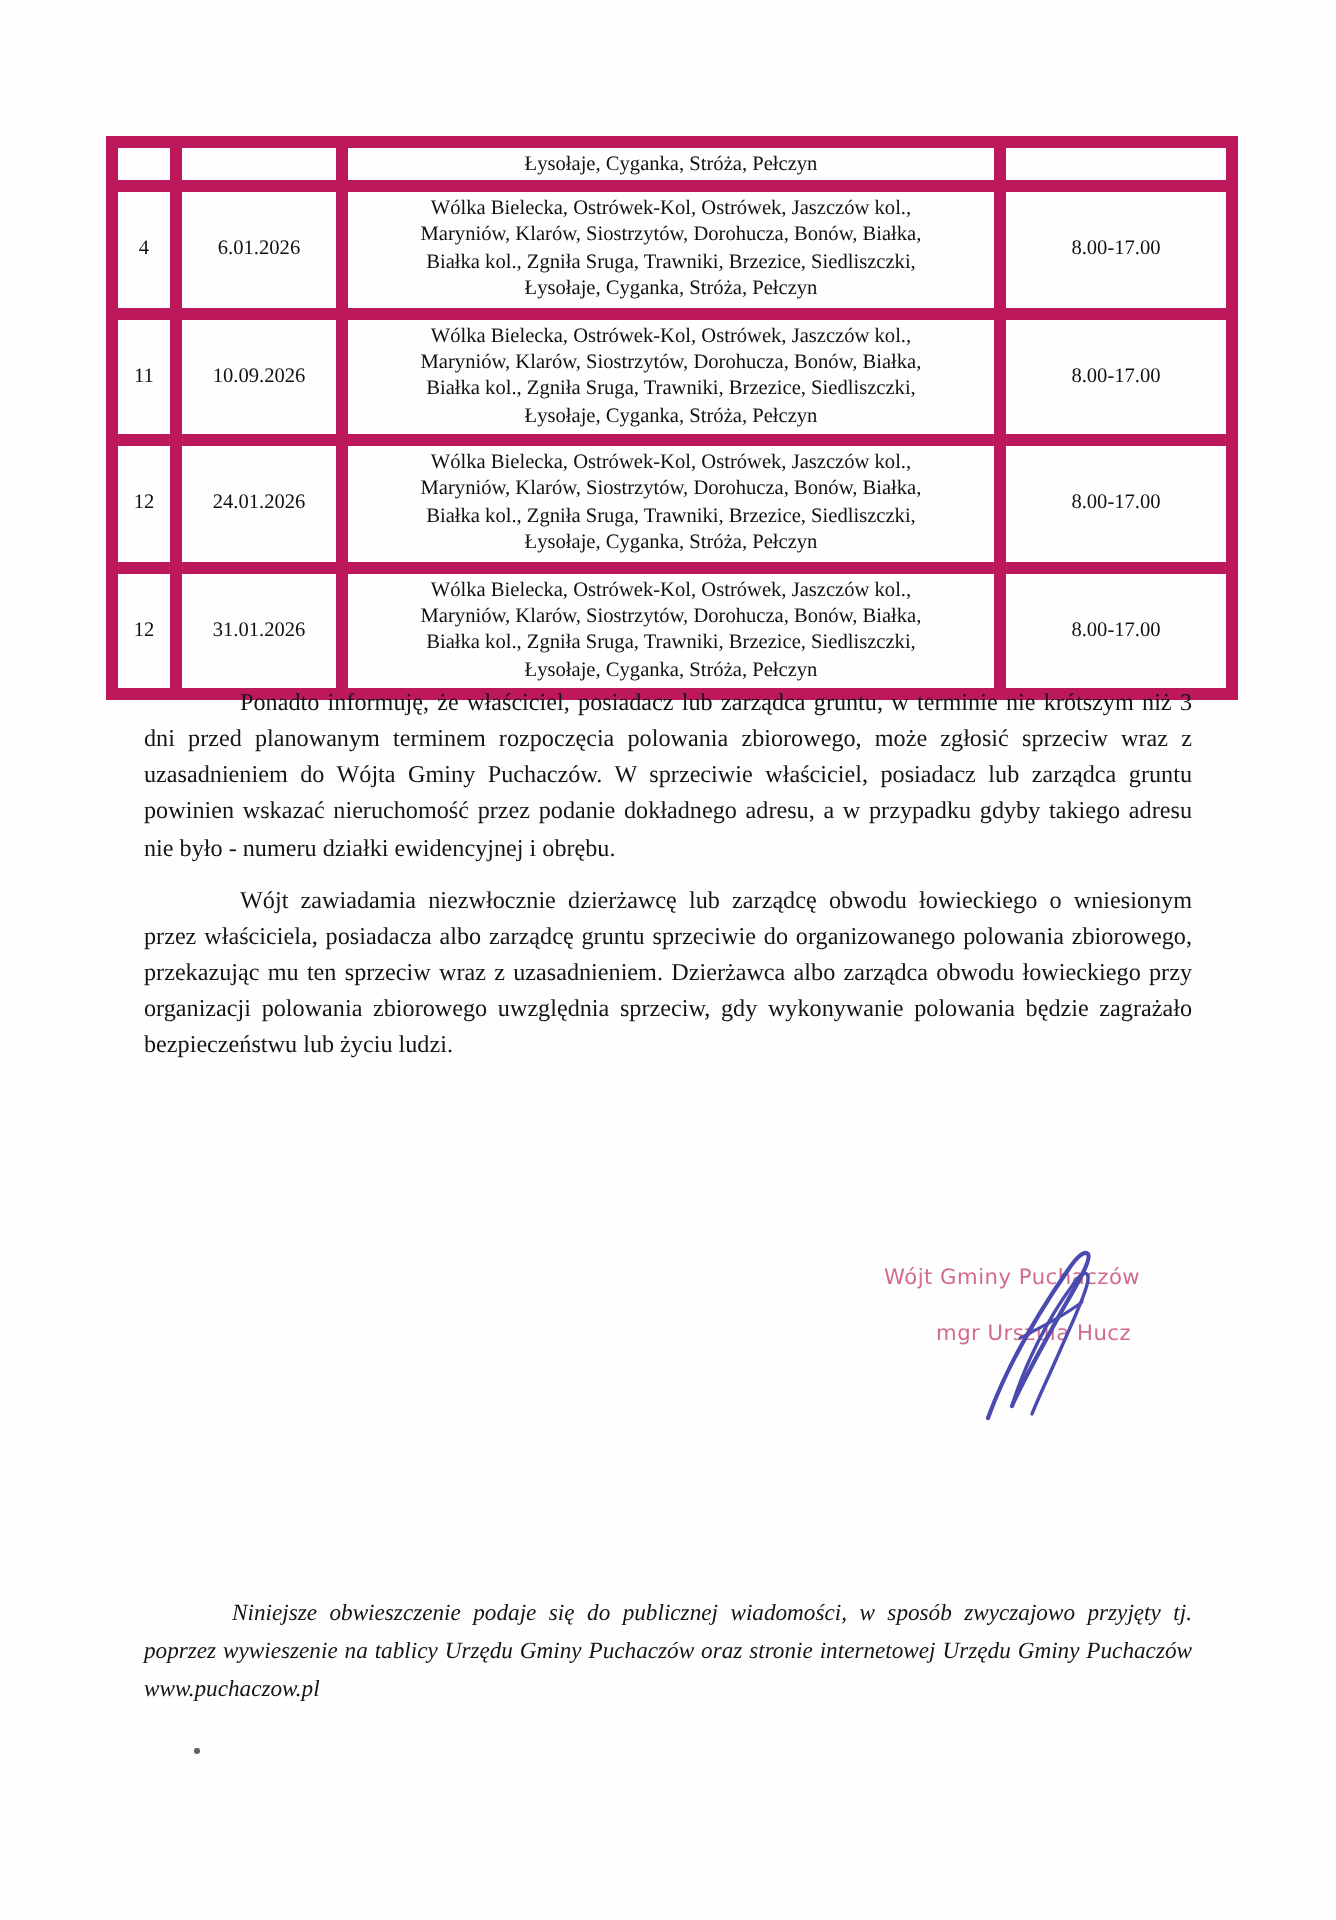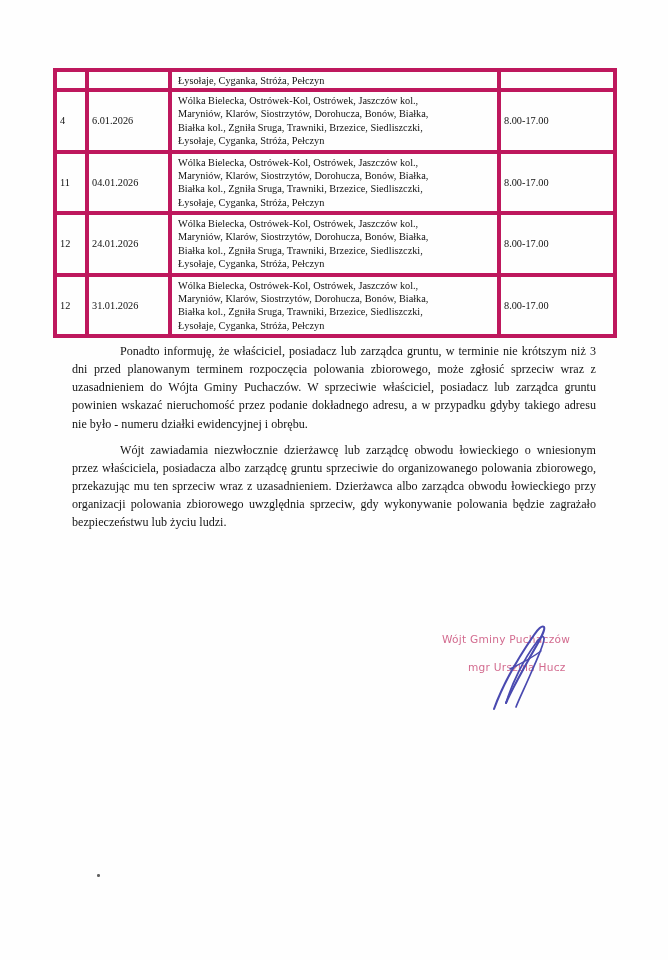--- a/index.html
+++ b/index.html
@@ -29,23 +29,23 @@
     position: absolute;
     left: 53px;
     top: 68px;
     width: 560px;
     border-collapse: collapse;
     table-layout: fixed;
     font-size: 10.3px;
     line-height: 1.27;
   }
   .schedule-table td {
-    border: 4px solid #be185d;
+    border: 6px solid #be185d;
     padding: 2px 3px;
-    text-align: left;
+    text-align: center;
     vertical-align: middle;
     color: #111;
   }
   .col-no      { width: 32px; }
   .col-date    { width: 83px; }
   .col-places  { width: 329px; }
   .col-hours   { width: 116px; }
 
   .schedule-table td.places {
     line-height: 1.30;
@@ -166,21 +166,21 @@
           <span class="places-line">Wólka Bielecka, Ostrówek-Kol, Ostrówek, Jaszczów kol.,</span>
           <span class="places-line">Maryniów, Klarów, Siostrzytów, Dorohucza, Bonów, Białka,</span>
           <span class="places-line">Białka kol., Zgniła Sruga, Trawniki, Brzezice, Siedliszczki,</span>
           <span class="places-line">Łysołaje, Cyganka, Stróża, Pełczyn</span>
         </td>
         <td>8.00-17.00</td>
       </tr>
 
       <tr class="full">
         <td>11</td>
-        <td>04.01.2026</td>
+        <td>10.09.2026</td>
         <td class="places">
           <span class="places-line">Wólka Bielecka, Ostrówek-Kol, Ostrówek, Jaszczów kol.,</span>
           <span class="places-line">Maryniów, Klarów, Siostrzytów, Dorohucza, Bonów, Białka,</span>
           <span class="places-line">Białka kol., Zgniła Sruga, Trawniki, Brzezice, Siedliszczki,</span>
           <span class="places-line">Łysołaje, Cyganka, Stróża, Pełczyn</span>
         </td>
         <td>8.00-17.00</td>
       </tr>
 
       <tr class="full">
@@ -218,16 +218,19 @@
   <div class="signature-block">
     <div class="stamp-line stamp-line-1">Wójt Gminy Puchaczów</div>
     <div class="stamp-line stamp-line-2">mgr Urszula Hucz</div>
     <svg class="handwritten-signature" viewBox="0 0 120 98" aria-hidden="true">
       <path d="M 18 92 C 26 70, 40 44, 58 18 C 62 12, 66 8, 68 10 C 70 13, 62 26, 54 40 C 46 55, 36 72, 30 86" fill="none" stroke="#4a4ab0" stroke-width="2.1" stroke-linecap="round"></path>
       <path d="M 30 86 C 36 66, 48 42, 60 26 C 64 20, 67 18, 68 21 C 69 25, 62 40, 55 56 C 49 70, 43 82, 40 90" fill="none" stroke="#4a4ab0" stroke-width="1.7" stroke-linecap="round"></path>
       <path d="M 34 52 C 44 47, 56 41, 65 34" fill="none" stroke="#4a4ab0" stroke-width="1.5" stroke-linecap="round"></path>
     </svg>
   </div>
 
+  <div class="footer-note">
+    <p>Niniejsze obwieszczenie podaje się do publicznej  wiadomości, w sposób zwyczajowo przyjęty tj. poprzez wywieszenie na tablicy Urzędu Gminy Puchaczów oraz stronie internetowej Urzędu Gminy Puchaczów www.puchaczow.pl</p>
+  </div>
 
   <div class="scan-speck"></div>
 
 </div>
 
 </body></html>

